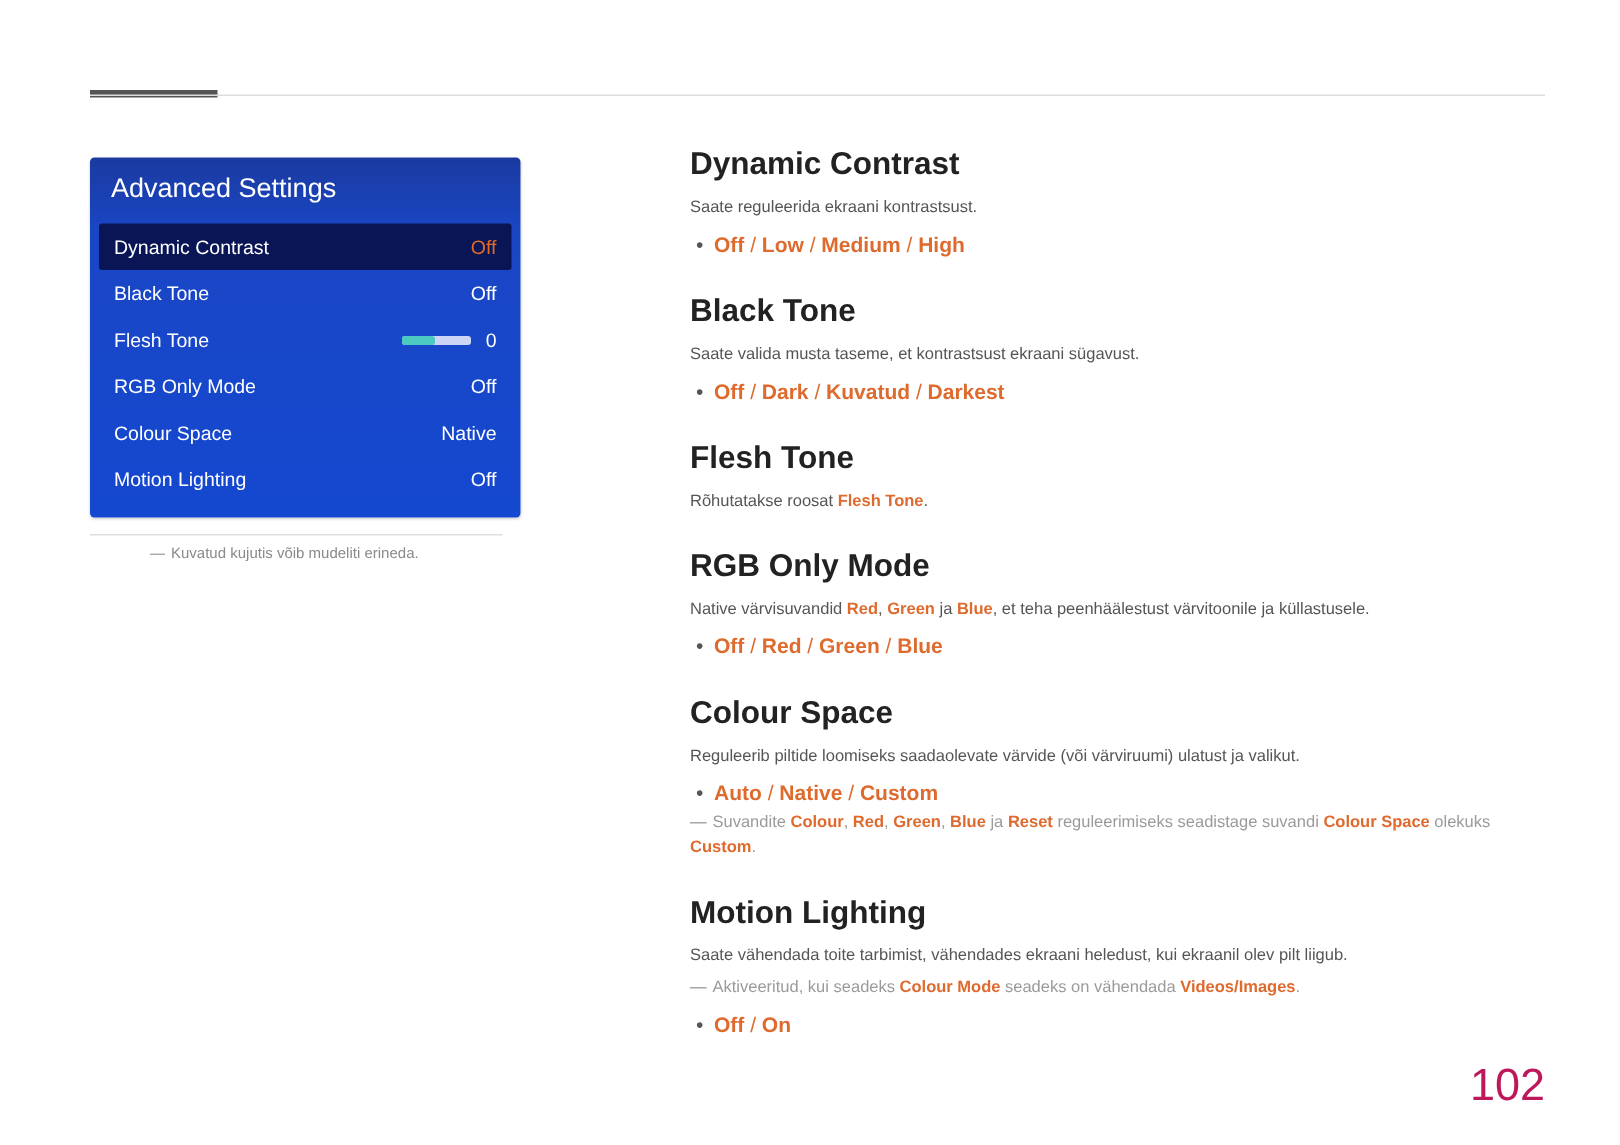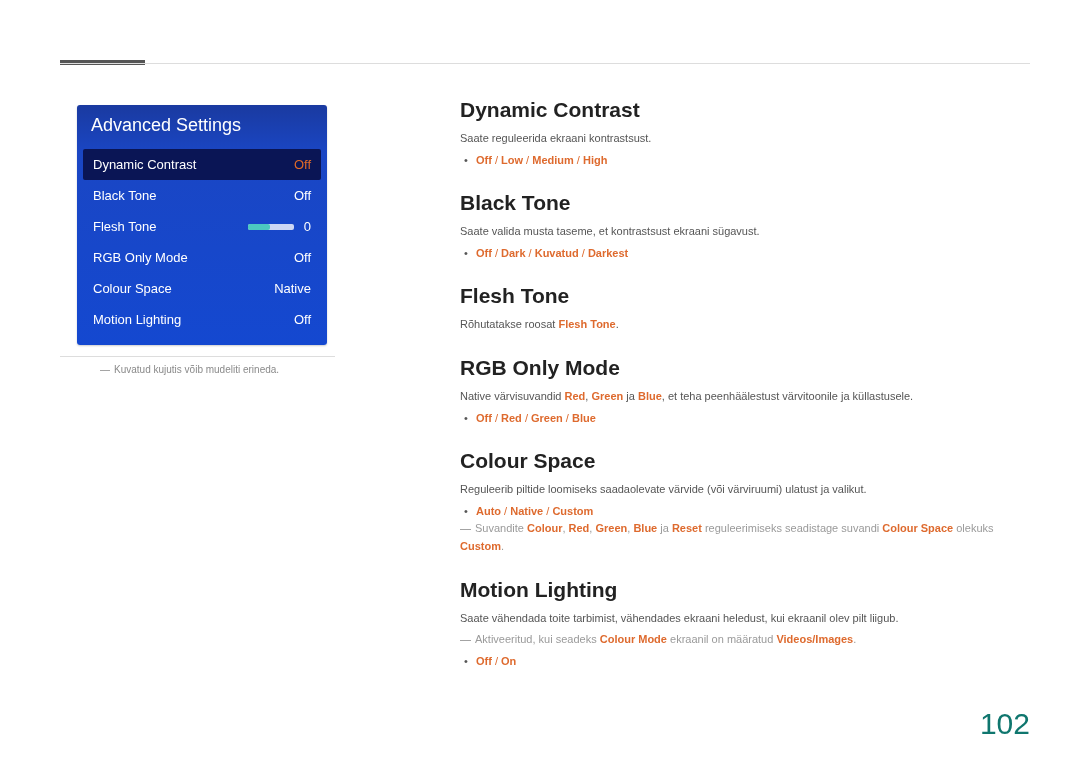--- a/index.html
+++ b/index.html
@@ -23,26 +23,25 @@
     position: absolute;
     top: 63px;
     left: 60px;
     right: 50px;
     border-bottom: 1px solid #ddd;
   }
   .panel {
     position: absolute;
     top: 105px;
     left: 60px;
-    width: 250px;
+    width: 287px;
     border-radius: 3px;
     overflow: hidden;
     background: linear-gradient(#1a3aa0 0%, #1a46c4 20%, #1448d0 100%);
     box-shadow: 0 1px 2px rgba(0,0,0,0.2);
-    margin-left: 17px;
   }
   .panel-header {
     color: #fff;
     font-size: 18px;
     font-weight: 400;
     padding: 10px 14px 10px 14px;
   }
   .panel-rows { padding: 3px 6px 10px 6px; }
   .panel-row {
     display: flex;
@@ -87,32 +86,32 @@
     font-size: 21px;
     font-weight: 600;
     color: #222;
     margin-bottom: 8px;
   }
   .desc { font-size: 11px; color: #555; line-height: 1.6; margin-bottom: 4px; }
   .desc .hl { color: #de6a2e; font-weight: 600; }
   .desc .dash { color: #888; margin-right: 4px; }
   .desc.muted { color: #9a9a9a; }
   .opt-line {
-    font-size: 11px; color: #de6a2e; font-weight: 600;
+    font-size: 14px; color: #de6a2e; font-weight: 600;
     line-height: 1.6; padding-left: 16px; position: relative;
   }
   .opt-line::before {
     content: "•"; position: absolute; left: 4px; top: 0;
     color: #555; font-weight: normal;
   }
   .opt-line .sep { color: #de6a2e; font-weight: 400; }
   .page-num {
     position: absolute;
     bottom: 22px; right: 50px;
-    font-size: 30px; color: #0f766e; font-weight: 300;
+    font-size: 30px; color: #be185d; font-weight: 300;
   }
 </style>
 </head>
 <body>
 
 <div class="top-mark"></div>
 <div class="top-rule"></div>
 
 <div class="panel">
   <div class="panel-header">Advanced Settings</div>
@@ -185,20 +184,20 @@
     <p class="opt-line"><span>Auto</span><span class="sep"> / </span><span>Native</span><span class="sep"> / </span><span>Custom</span></p>
     <p class="desc muted">
       <span class="dash">―</span><span>Suvandite </span><span class="hl">Colour</span><span>, </span><span class="hl">Red</span><span>, </span><span class="hl">Green</span><span>, </span><span class="hl">Blue</span><span> ja </span><span class="hl">Reset</span><span> reguleerimiseks seadistage suvandi </span><span class="hl">Colour Space</span><span> olekuks </span><span class="hl">Custom</span><span>.</span>
     </p>
   </div>
 
   <div class="section">
     <h2>Motion Lighting</h2>
     <p class="desc">Saate vähendada toite tarbimist, vähendades ekraani heledust, kui ekraanil olev pilt liigub.</p>
     <p class="desc muted">
-      <span class="dash">―</span><span>Aktiveeritud, kui seadeks </span><span class="hl">Colour Mode</span><span> ekraanil on määratud </span><span class="hl">Videos/Images</span><span>.</span>
+      <span class="dash">―</span><span>Aktiveeritud, kui seadeks </span><span class="hl">Colour Mode</span><span> seadeks on vähendada </span><span class="hl">Videos/Images</span><span>.</span>
     </p>
     <p class="opt-line"><span>Off</span><span class="sep"> / </span><span>On</span></p>
   </div>
 
 </div>
 
 <div class="page-num">102</div>
 
 </body></html>

